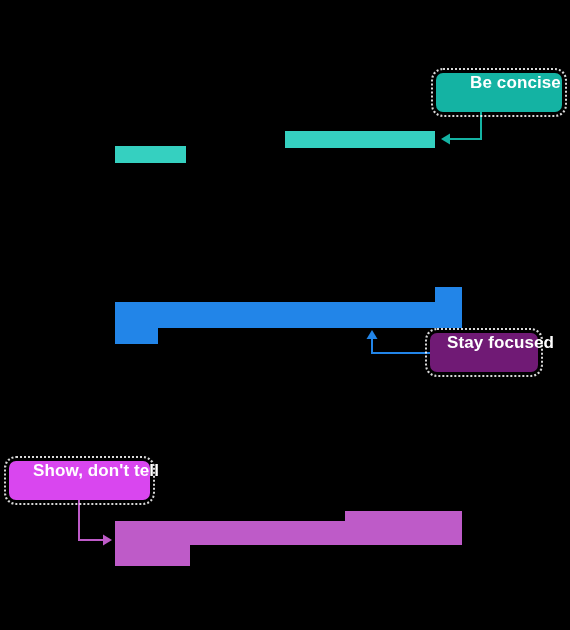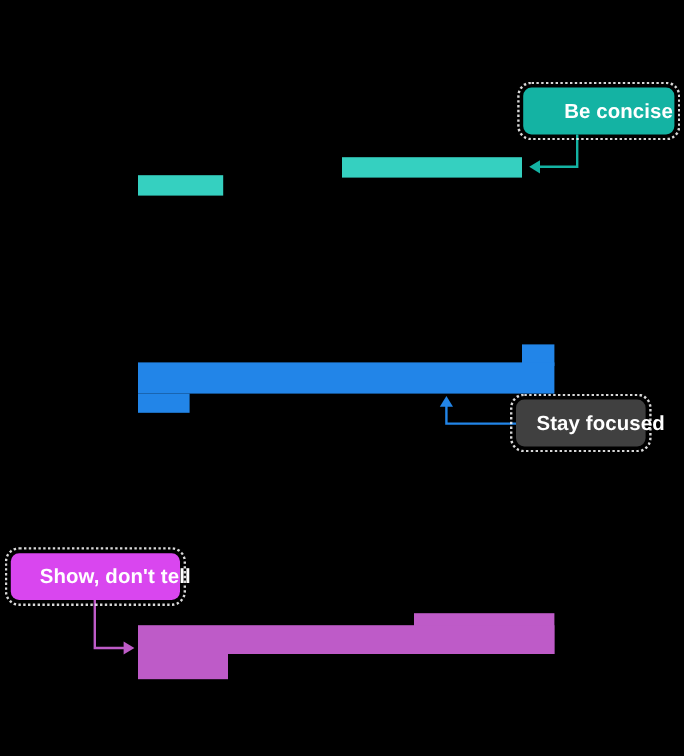--- a/index.html
+++ b/index.html
@@ -14,21 +14,21 @@
     background: #000000;
     overflow: hidden;
     font-family: "Liberation Sans", sans-serif;
   }
   .bar {
     position: absolute;
   }
   .callout {
     position: absolute;
     display: flex;
-    align-items: center;
+    align-items: flex-start;
     justify-content: center;
     border-radius: 7px;
     color: #ffffff;
     font-weight: bold;
     font-size: 17px;
     letter-spacing: 0.1px;
     white-space: nowrap;
     box-sizing: border-box;
     outline: 2px dotted rgba(255,255,255,0.85);
     outline-offset: 3px;
@@ -63,21 +63,21 @@
       </div>
     </div>
     <div class="group-layer">
       <div class="bar" style="left: 435px; top: 287px; width: 27px; height: 18px; background: rgb(34, 133, 232);"></div>
       <div class="bar" style="left: 115px; top: 302px; width: 347px; height: 26px; background: rgb(34, 133, 232);"></div>
       <div class="bar" style="left: 115px; top: 328px; width: 43px; height: 16px; background: rgb(34, 133, 232);"></div>
       <svg class="connector" width="570" height="630" style="left: 0px; top: 0px;">
         <path d="M 430 353 L 372 353 L 372 338" stroke="#2285E8" stroke-width="2" fill="none"></path>
         <polygon points="372,330 366.5,339 377.5,339" fill="#2285E8"></polygon>
       </svg>
-      <div class="callout" style="left: 430px; top: 333px; width: 108px; height: 39px; background: #404040;">
+      <div class="callout" style="left: 430px; top: 333px; width: 108px; height: 39px; background: #701a75;">
         <span>Stay focused</span>
       </div>
     </div>
     <div class="group-layer">
       <div class="bar" style="left: 345px; top: 511px; width: 117px; height: 34px; background: rgb(190, 91, 200);"></div>
       <div class="bar" style="left: 115px; top: 521px; width: 347px; height: 24px; background: rgb(190, 91, 200);"></div>
       <div class="bar" style="left: 115px; top: 545px; width: 75px; height: 21px; background: rgb(190, 91, 200);"></div>
       <svg class="connector" width="570" height="630" style="left: 0px; top: 0px;">
         <path d="M 79 500 L 79 540 L 104 540" stroke="#BE5BC8" stroke-width="2" fill="none"></path>
         <polygon points="112,540 103,534.5 103,545.5" fill="#BE5BC8"></polygon>

